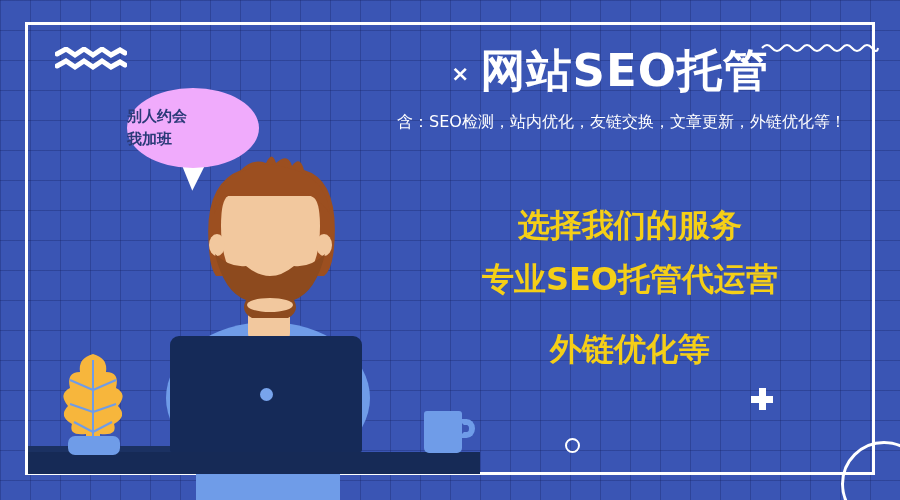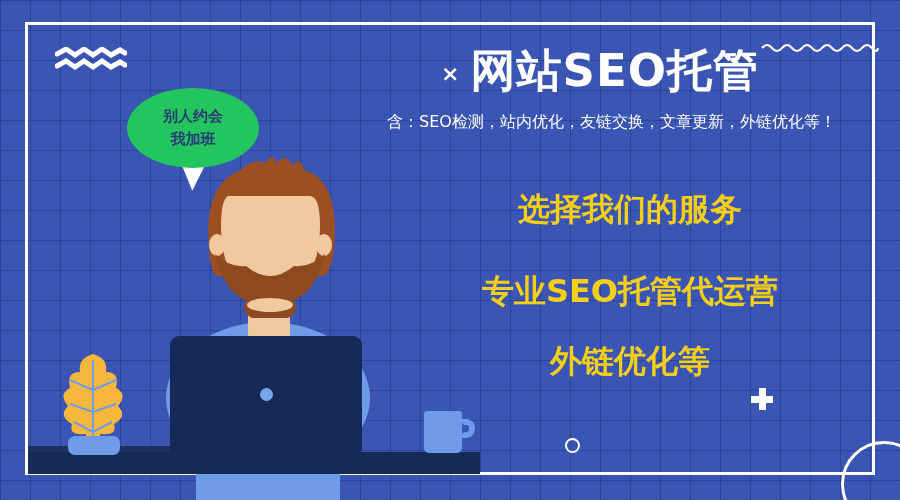--- a/index.html
+++ b/index.html
@@ -66,21 +66,21 @@
   }
   .plus::before, .plus::after {
     content: ""; position: absolute; background: #ffffff;
   }
   .plus::before { left: 8px; top: 0; width: 7px; height: 22px; }
   .plus::after  { left: 0; top: 8px; width: 22px; height: 7px; }
 
   
   #title-block {
     position: absolute;
-    left: 320px; top: 42px;
+    left: 330px; top: 42px;
     width: 560px;
     text-align: center;
   }
   #main-title {
     color: #ffffff;
     font-size: 45px;
     font-weight: bold;
     line-height: 58px;
     letter-spacing: 1px;
     white-space: nowrap;
@@ -106,32 +106,31 @@
     width: 420px;
     text-align: center;
   }
   #slogans .slogan {
     color: #f5cf17;
     font-size: 32px;
     font-weight: bold;
     line-height: 38px;
     white-space: nowrap;
   }
-  #slogans .slogan.l1 { margin-top: 0; }
-  #slogans .slogan.l2 { margin-top: 44px; }
+  #slogans .slogan.l1 { margin-top: 16px; }
+  #slogans .slogan.l2 { margin-top: 16px; }
   #slogans .slogan.l3 { margin-top: 32px; }
 
   
   #bubble {
     position: absolute;
     left: 127px; top: 88px;
     width: 132px; height: 80px;
-    background: #22c55e;
+    background: #f0abfc;
     border-radius: 50% / 50%;
-    text-align: center;
   }
   #bubble .btext {
     color: #2a3a78;
     font-size: 15px;
     font-weight: bold;
     line-height: 23px;
     padding-top: 17px;
   }
   #bubble-tail {
     position: absolute;

